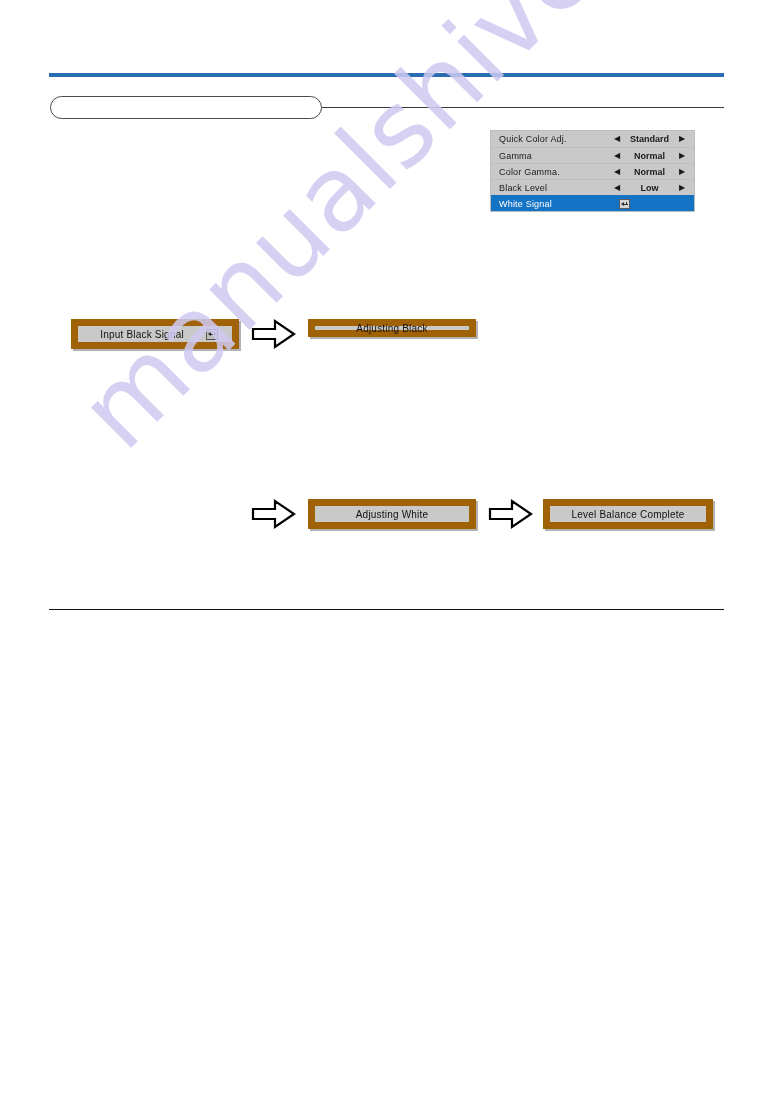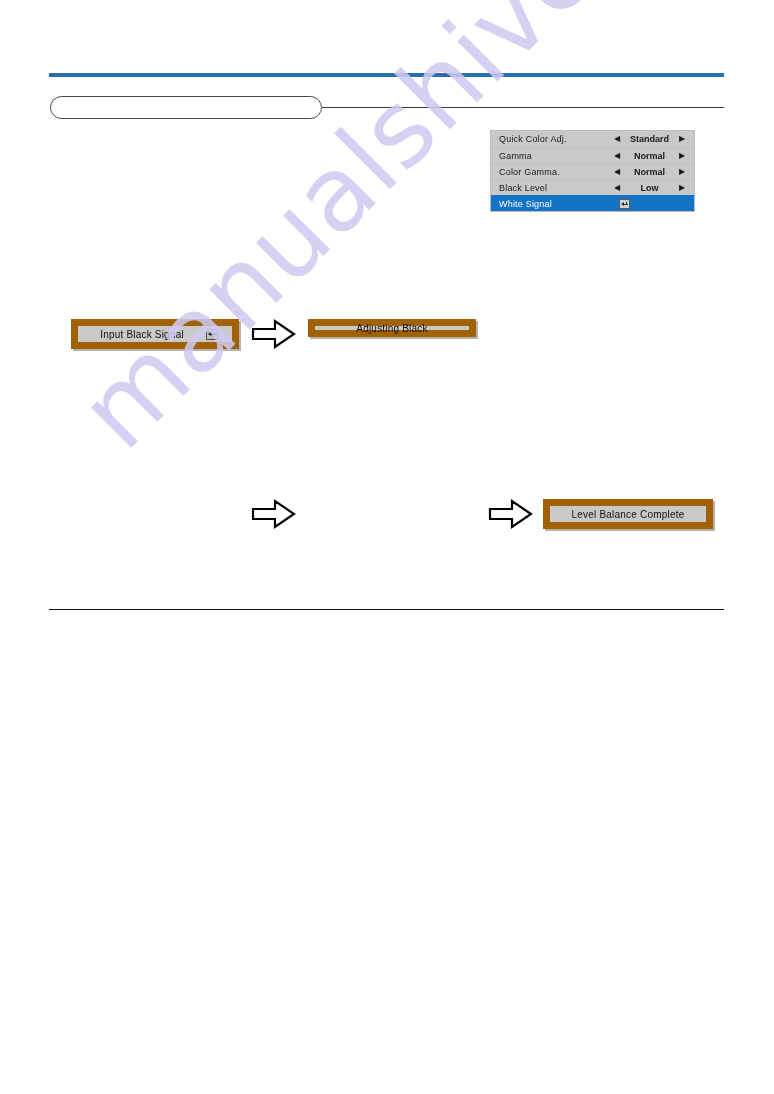--- a/index.html
+++ b/index.html
@@ -308,20 +308,23 @@
     <span class="btn-text">Adjusting Black</span>
   </div>
 
 
   <div class="block-arrow" style="left:251px; top:498px;">
     <svg width="45" height="32" viewBox="0 0 45 32">
       <polygon points="2,11 24,11 24,3 43,16 24,29 24,21 2,21" fill="#ffffff" stroke="#000000" stroke-width="2.2" stroke-linejoin="miter"></polygon>
     </svg>
   </div>
 
+  <div class="flow-btn" style="left:308px; top:499px; width:168px; height:30px;">
+    <span class="btn-text">Adjusting White</span>
+  </div>
 
   <div class="block-arrow" style="left:488px; top:498px;">
     <svg width="45" height="32" viewBox="0 0 45 32">
       <polygon points="2,11 24,11 24,3 43,16 24,29 24,21 2,21" fill="#ffffff" stroke="#000000" stroke-width="2.2" stroke-linejoin="miter"></polygon>
     </svg>
   </div>
 
   <div class="flow-btn" style="left:543px; top:499px; width:170px; height:30px;">
     <span class="btn-text">Level Balance Complete</span>
   </div>

